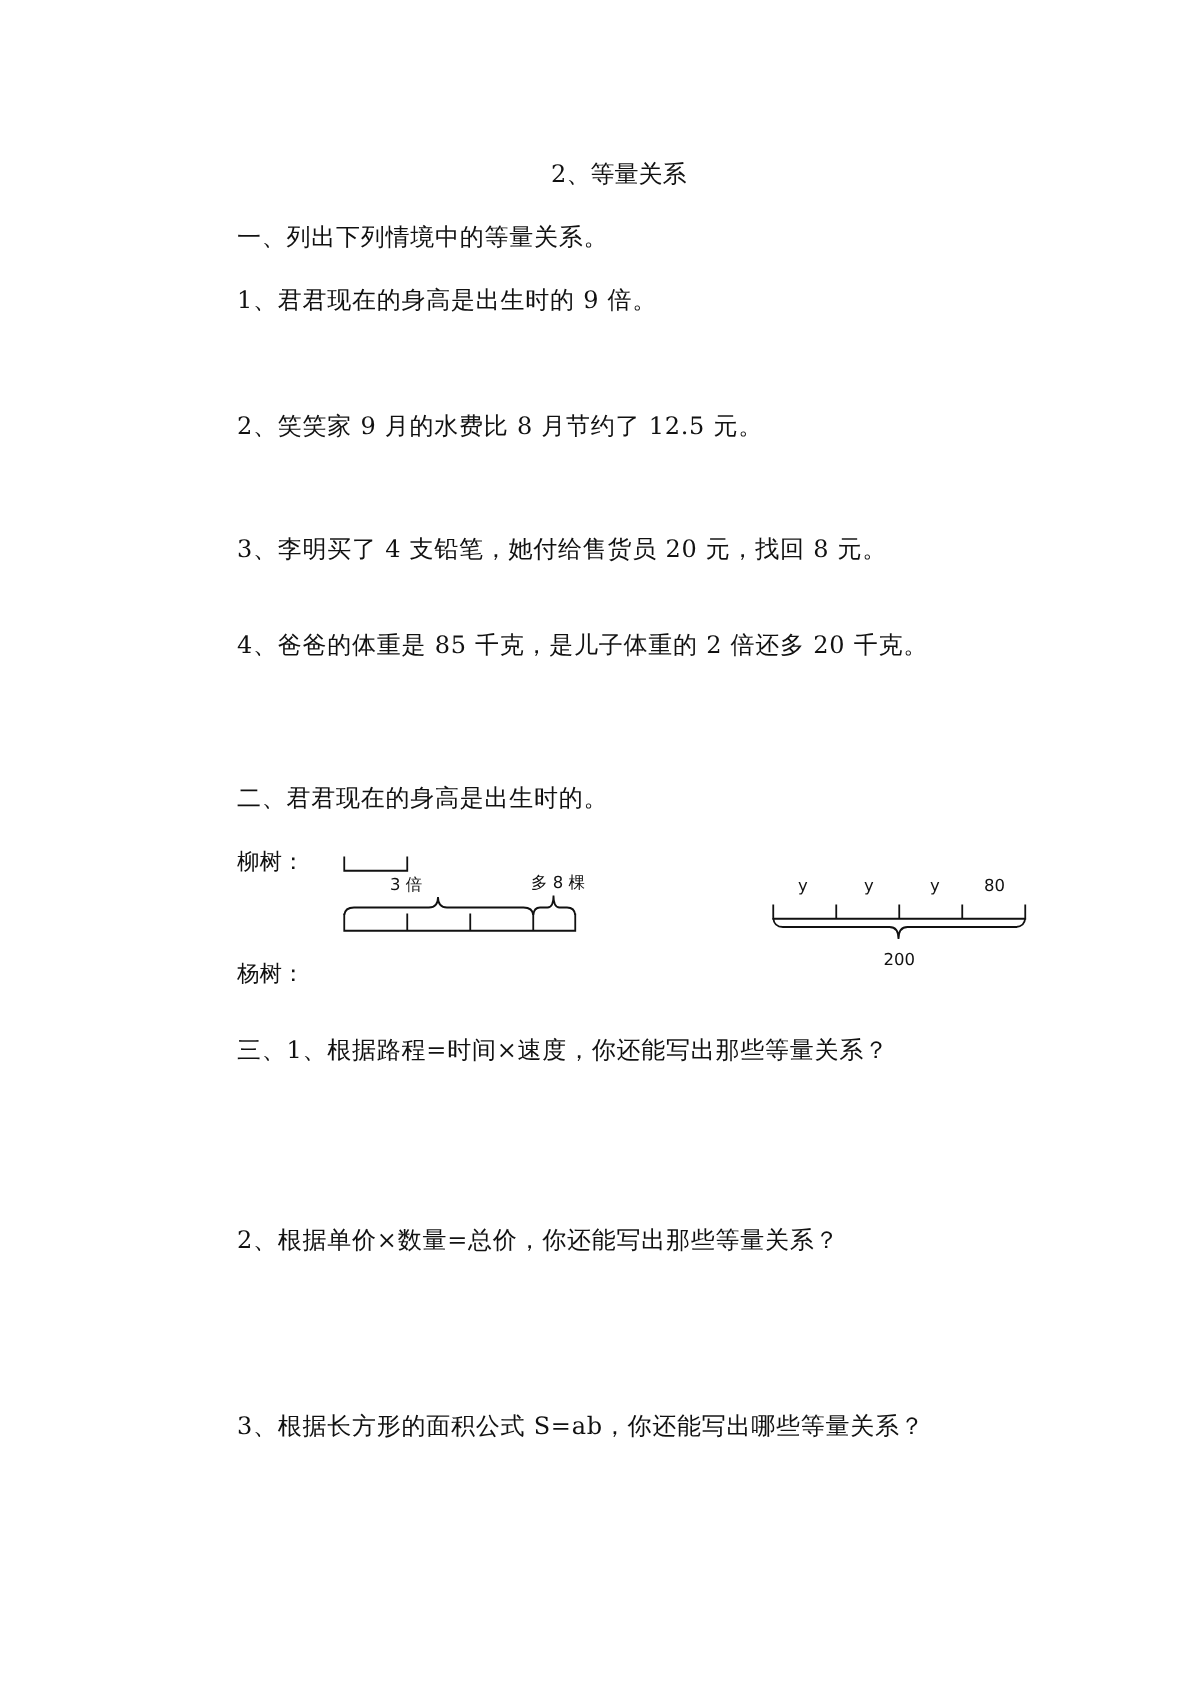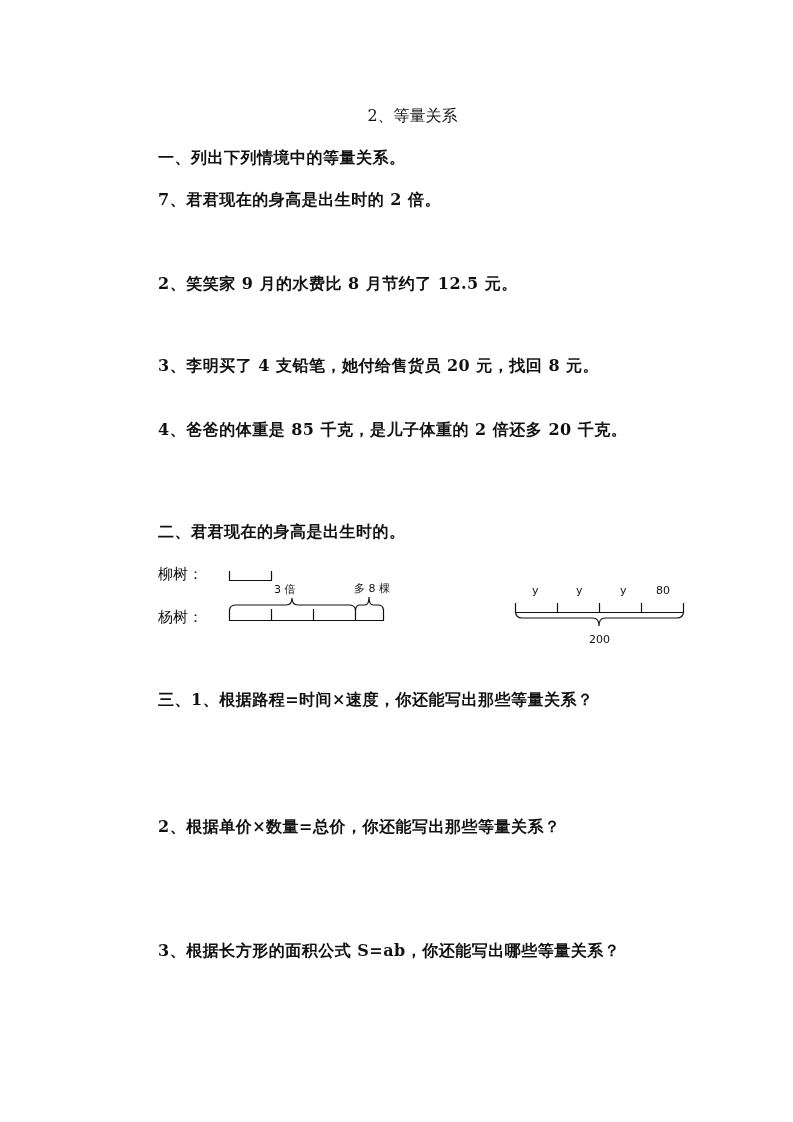--- a/index.html
+++ b/index.html
@@ -1,39 +1,39 @@
 <!DOCTYPE html>
 <html><head>
 <meta charset="utf-8">
 <style>
   html, body { margin: 0; padding: 0; background: #ffffff; }
   body { width: 793px; height: 1122px; position: relative; overflow: hidden;
          font-family: "DejaVu Serif", "Liberation Serif", serif; color: #111; }
-  .line { position: absolute; left: 158px; font-size: 16px; white-space: nowrap; letter-spacing: 0.5px; font-weight: bold; }
+  .line { position: absolute; left: 158px; font-size: 16px; white-space: nowrap; letter-spacing: 0.5px; }
   .title { position: absolute; left: 16px; width: 793px; top: 106px; text-align: center; font-size: 16px; box-sizing: border-box; }
   .lbl { position: absolute; font-size: 15px; font-family: Liberation Mono, monospace; }
   .dlbl { position: absolute; font-size: 11px; font-family: "DejaVu Sans", "Liberation Sans", sans-serif; }
   svg { position: absolute; left: 0; top: 0; }
 </style>
 </head>
 <body>
 
 <div class="title">2、等量关系</div>
 
 <div class="line" style="top:148px">一、列出下列情境中的等量关系。</div>
-<div class="line" style="top:190px">7、君君现在的身高是出生时的 2 倍。</div>
+<div class="line" style="top:190px">1、君君现在的身高是出生时的 9 倍。</div>
 <div class="line" style="top:274px">2、笑笑家 9 月的水费比 8 月节约了 12.5 元。</div>
 <div class="line" style="top:356px">3、李明买了 4 支铅笔，她付给售货员 20 元，找回 8 元。</div>
 <div class="line" style="top:420px">4、爸爸的体重是 85 千克，是儿子体重的 2 倍还多 20 千克。</div>
 
 <div class="line" style="top:522px">二、君君现在的身高是出生时的。</div>
 
 <div class="lbl" style="left:158px; top:565px">柳树：</div>
-<div class="lbl" style="left:158px; top:608px">杨树：</div>
-<div class="dlbl" style="left:274px; top:582px">3 倍</div>
+<div class="lbl" style="left:158px; top:640px">杨树：</div>
+<div class="dlbl" style="left:260px; top:582px">3 倍</div>
 <div class="dlbl" style="left:354px; top:581px">多 8 棵</div>
 
 <svg width="793" height="1122">
   <g stroke="#111" stroke-width="1.2" fill="none">
 
     <path d="M229.5 571 V580.5 H271.5 V571"></path>
 
     <path d="M229.5 609 V620.5 H383.5 V609"></path>
     <path d="M271.5 609 V620.5 M313.5 609 V620.5 M355.5 609 V620.5"></path>
 

